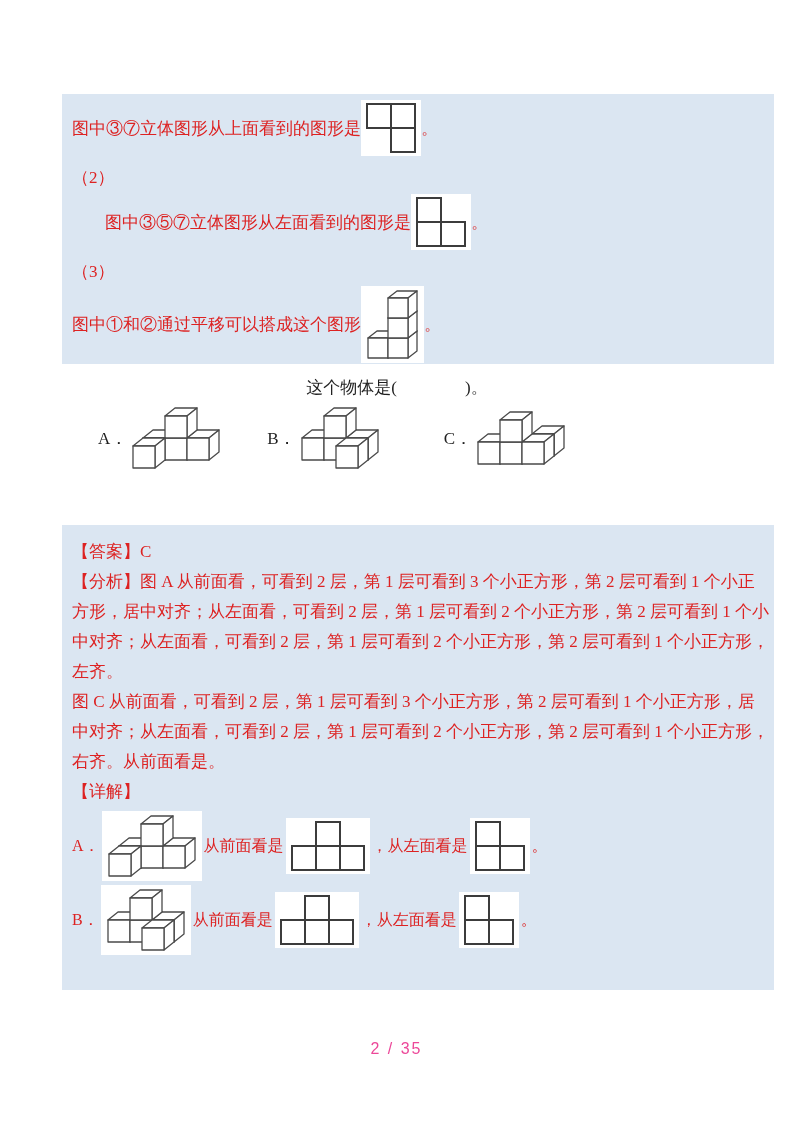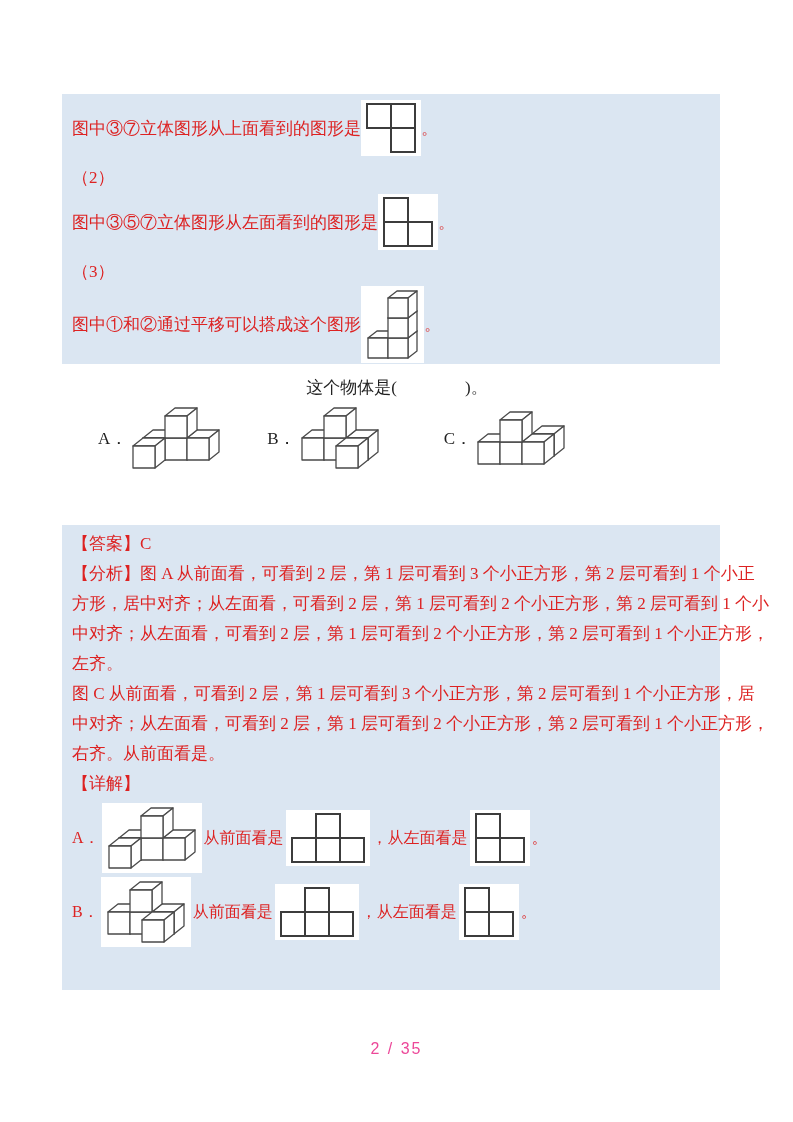--- a/index.html
+++ b/index.html
@@ -2,23 +2,23 @@
 <html><head>
 <meta charset="utf-8">
 <style>
   html,body{margin:0;padding:0;}
   body{
     width:793px;height:1122px;background:#ffffff;position:relative;overflow:hidden;
     font-family:"Liberation Serif","DejaVu Serif",serif;
     -webkit-font-smoothing:antialiased;
   }
   .page{position:absolute;inset:0;}
-  .hl{position:absolute;left:62px;width:658px;background:#dbe6f2;}
+  .hl{position:absolute;left:62px;width:712px;background:#dbe6f2;}
   #block1{top:94px;height:270px;padding:6px 8px 0 10px;box-sizing:border-box;}
-  #block2{top:525px;height:465px;padding:4px 8px 0 10px;box-sizing:border-box;}
+  #block2{top:525px;height:465px;padding:12px 8px 0 10px;box-sizing:border-box;}
   .red{color:#dd2222;}
   .blk{color:#1f1f1f;}
   .line{font-size:17px;}
   .fig-line{display:flex;align-items:center;white-space:nowrap;}
   .rline{line-height:30px;white-space:nowrap;font-size:17px;}
   .plain-line{line-height:24px;}
   .figwrap{background:#ffffff;padding:3px 5px;display:inline-flex;align-items:center;justify-content:center;}
   .gfig{position:relative;display:inline-block;background:#ffffff;}
   .gcell{position:absolute;box-sizing:border-box;border:2px solid #3c3c3c;background:#ffffff;}
   .cubesvg{display:block;}
@@ -47,21 +47,21 @@
       <span class="figwrap">
         <span class="gfig" style="width: 50px; height: 50px;">
             <div class="gcell" style="left: 0px; top: 0px; width: 26px; height: 26px;"></div>
             <div class="gcell" style="left: 24px; top: 0px; width: 26px; height: 26px;"></div>
             <div class="gcell" style="left: 24px; top: 24px; width: 26px; height: 26px;"></div>
           </span>
       </span>
       <span>。</span>
     </div>
     <div class="line plain-line red" style="margin-top:10px;">（2）</div>
-    <div class="line fig-line red" style="margin-top:4px;">
+    <div class="line fig-line red" style="margin-top:4px;margin-left:33px;">
       <span>图中③⑤⑦立体图形从左面看到的图形是</span>
       <span class="figwrap">
         <span class="gfig" style="width: 50px; height: 50px;">
             <div class="gcell" style="left: 0px; top: 0px; width: 26px; height: 26px;"></div>
             <div class="gcell" style="left: 0px; top: 24px; width: 26px; height: 26px;"></div>
             <div class="gcell" style="left: 24px; top: 24px; width: 26px; height: 26px;"></div>
           </span>
       </span>
       <span>。</span>
     </div>

